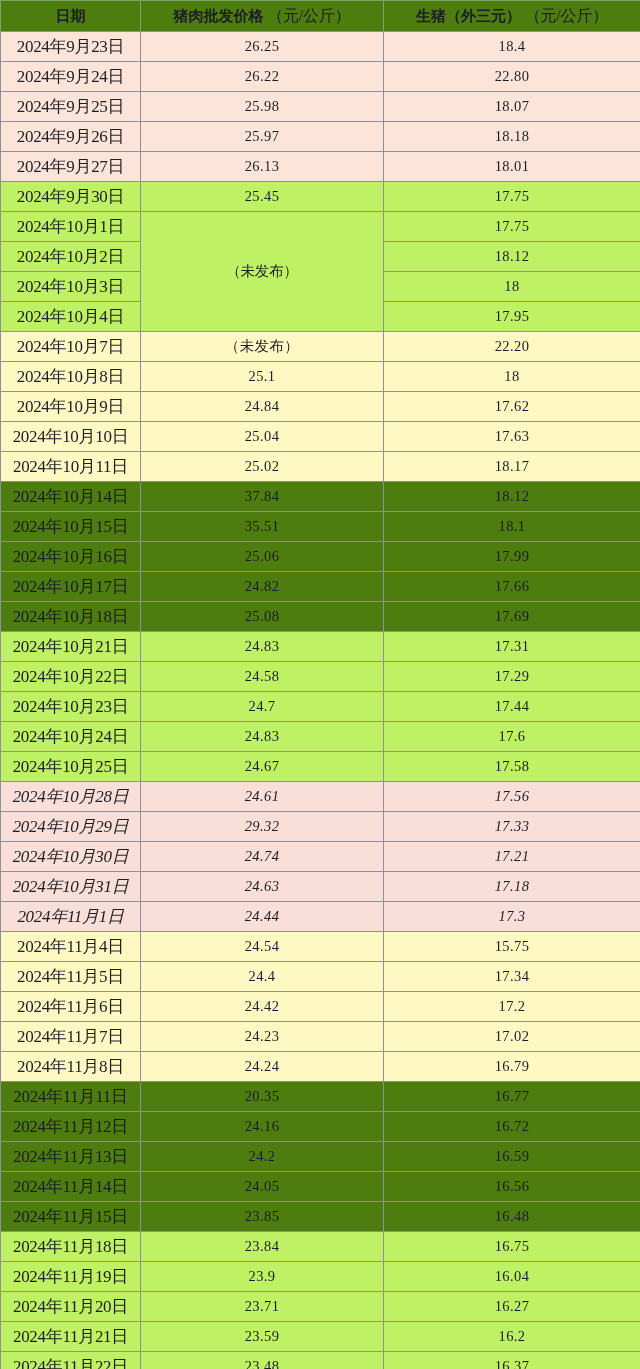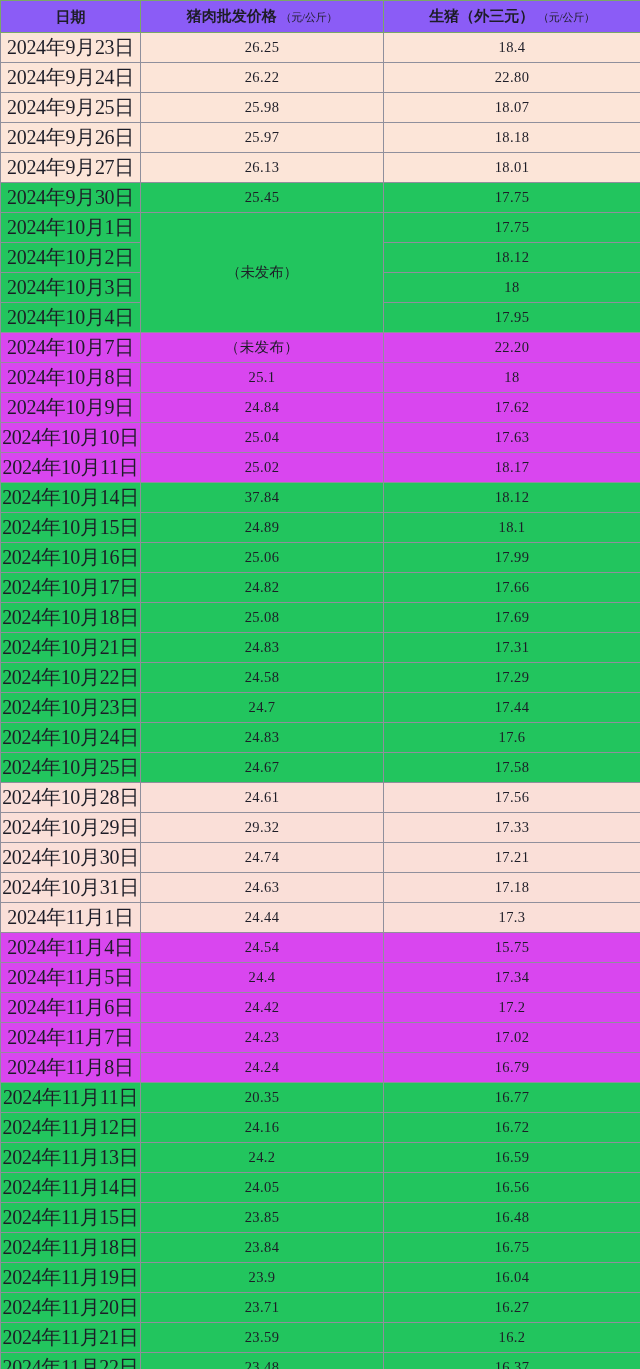--- a/index.html
+++ b/index.html
@@ -28,51 +28,51 @@
     text-align: center;
     vertical-align: middle;
     padding: 0;
     height: 29px;
     line-height: 29px;
     color: #1d1d27;
     white-space: nowrap;
     overflow: hidden;
   }
   table.price-table th {
-    background: #8b5cf6;
+    background: #4d7c0f;
     border-color: #7aa868;
     font-weight: bold;
     font-size: 15px;
     height: 30px;
     line-height: 30px;
   }
   th .unit {
-    font-size: 11px;
+    font-size: 16px;
     font-weight: normal;
     letter-spacing: -0.2px;
   }
   td.date-cell {
-    font-size: 20px;
+    font-size: 17px;
     letter-spacing: -0.3px;
   }
   td.val-cell {
     font-size: 14.5px;
     letter-spacing: 0.4px;
   }
   td.merged-cell {
     font-size: 14.5px;
     letter-spacing: -0.2px;
   }
 
   
   tr.g-peach  td { background: #fce5d8; }
-  tr.g-blue   td { background: #22c55e; }
-  tr.g-green  td { background: #d946ef; }
-  tr.g-yellow td { background: #22c55e; }
-  tr.g-pink   td { background: #fadfd8; }
+  tr.g-blue   td { background: #bef264; }
+  tr.g-green  td { background: #fef9c3; }
+  tr.g-yellow td { background: #4d7c0f; }
+  tr.g-pink   td { background: #fadfd8; font-style: italic; }
 
   
   tr.g-sep-top td { border-top: 1px solid #5c5c70; }
 
   
 </style>
 </head>
 <body>
 
 <table class="price-table">
@@ -169,21 +169,21 @@
         <td class="val-cell">25.02</td>
         <td class="val-cell">18.17</td>
       </tr>
       <tr class="g-yellow g-sep-top">
         <td class="date-cell">2024年10月14日</td>
         <td class="val-cell">37.84</td>
         <td class="val-cell">18.12</td>
       </tr>
       <tr class="g-yellow">
         <td class="date-cell">2024年10月15日</td>
-        <td class="val-cell">24.89</td>
+        <td class="val-cell">35.51</td>
         <td class="val-cell">18.1</td>
       </tr>
       <tr class="g-yellow">
         <td class="date-cell">2024年10月16日</td>
         <td class="val-cell">25.06</td>
         <td class="val-cell">17.99</td>
       </tr>
       <tr class="g-yellow">
         <td class="date-cell">2024年10月17日</td>
         <td class="val-cell">24.82</td>

